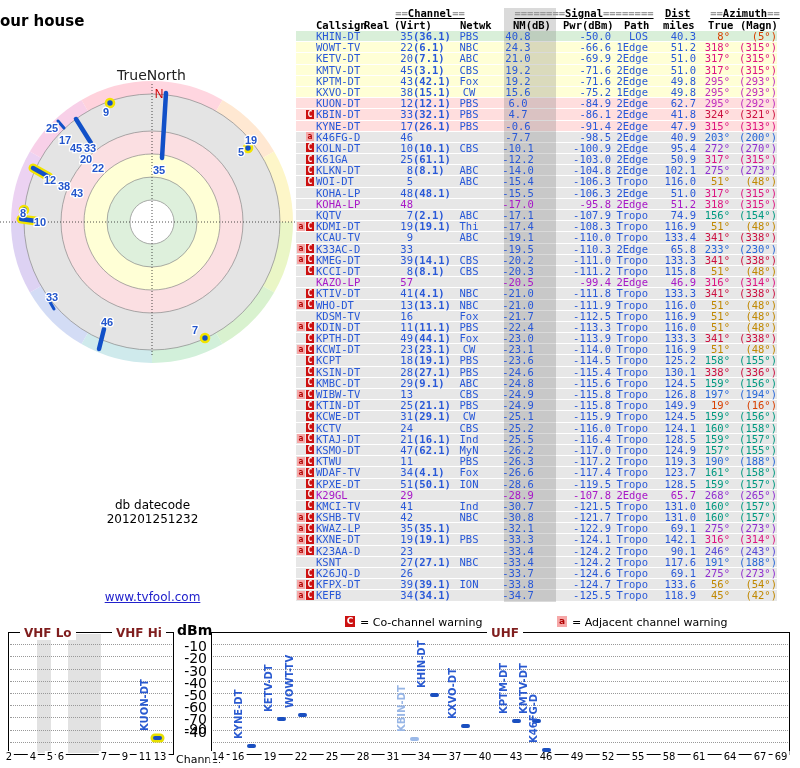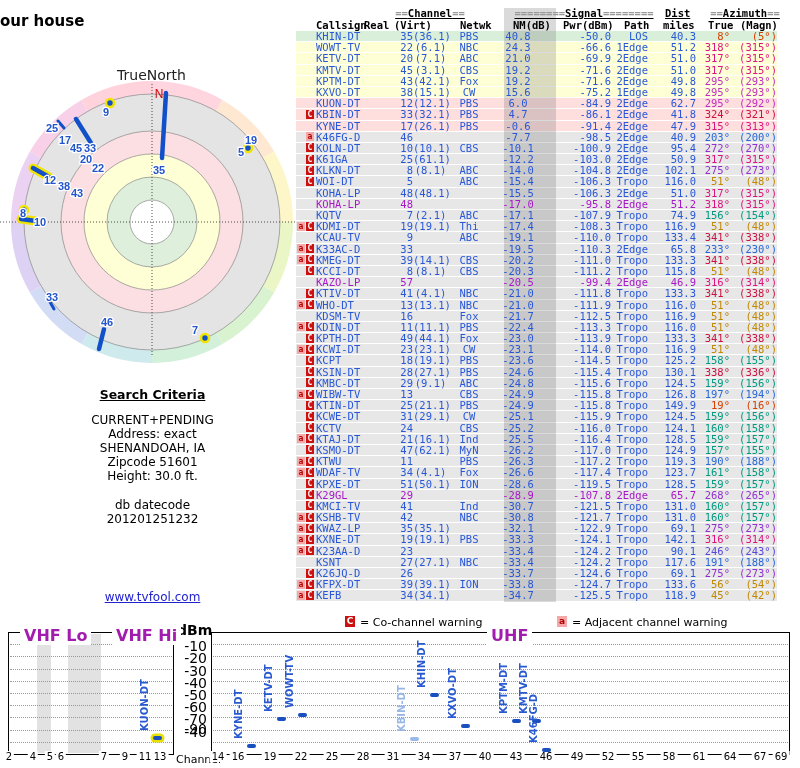--- a/index.html
+++ b/index.html
@@ -28,21 +28,21 @@
   .hgroup .eq{color:#999;font-weight:bold;}
   .hcol{position:absolute;top:19px;height:12px;line-height:12px;color:#000;font-weight:bold;z-index:2;white-space:nowrap;}
   #rows{position:absolute;left:296px;top:31px;width:481px;}
   .row{position:relative;height:11.2px;line-height:10.2px;border-bottom:1px solid #fff;
        box-sizing:border-box;white-space:nowrap;display:flex;}
   .row span{position:relative;z-index:2;display:inline-block;height:10.2px;overflow:visible;}
   .bg-g{background:#d9efd9;} .bg-y{background:#ffffd6;} .bg-p{background:#ffdede;}
   .bg-x,.bg-xp{background:#e7e7e7;}
   .c-cs{width:54px;text-align:left;}
   .c-fl{width:20px;text-align:right;padding-right:2px;box-sizing:border-box;}
-  .c-re{width:43px;text-align:right;} .c-vi{width:35px;text-align:center;}
+  .c-re{width:43px;text-align:right;} .c-vi{width:35px;text-align:left;font-weight:bold;}
   .c-nw{width:42px;text-align:center;}
   .c-nm{width:66px;text-align:center;padding-right:10px;box-sizing:border-box;}
   .c-pw{width:56px;text-align:right;padding-right:1px;box-sizing:border-box;}
   .c-pa{width:36px;text-align:right;} .c-mi{width:49px;text-align:right;padding-right:1px;box-sizing:border-box;}
   .c-tr{width:36px;text-align:right;padding-right:3px;box-sizing:border-box;}
   .c-mg{width:44px;text-align:right;}
   .t-x .v{color:#2858d8;} .t-xp .v{color:#a818c8;}
   .az-or{color:#d84000!important;} .az-pk{color:#dd1480!important;} .az-mg{color:#c030c0!important;}
   .az-bl{color:#2868d8!important;} .az-pu{color:#9030d0!important;} .az-og{color:#c08800!important;}
   .az-tl{color:#009980!important;} .az-cr{color:#cc1040!important;} .az-bp{color:#5848d8!important;}
@@ -51,21 +51,21 @@
   .fbox.fC{background:#cc1111;color:#fff;}
   .fbox.fa{background:#f6a8a8;color:#b00000;}
   
   #bottom{position:absolute;left:0;top:610px;width:800px;height:158px;font-size:11px;}
   .legend-box{position:absolute;width:10px;height:11px;line-height:11px;text-align:center;
               font-size:9px;font-weight:bold;}
   .panel{position:absolute;border:1.5px solid #000;box-sizing:border-box;background:#fff;}
   .gline{position:absolute;border-top:1px dotted #999;height:0;}
   .grayband{position:absolute;background:#e2e2e2;}
   .bandlabel{position:absolute;top:16px;background:#fff;padding:0 4px;font-weight:bold;
-             font-size:16px;color:#a21caf;z-index:5;text-align:center;}
+             font-size:12px;color:#7f1d1d;z-index:5;text-align:center;}
   .ytick{position:absolute;width:30px;text-align:right;color:#000;font-size:14px;}
   .xtick{position:absolute;top:141px;transform:translateX(-50%);background:#fff;padding:0 2px;
          font-size:10px;color:#000;z-index:6;}
   .marker{position:absolute;width:9px;height:4px;border-radius:2px;background:#1a4fc0;z-index:7;}
   .marker.light{background:#9bb9e8;}
   .marker.hl{box-shadow:0 0 0 2.5px #e8e000;}
   .mlabel{position:absolute;white-space:nowrap;font-size:10px;font-weight:bold;color:#2a5ad0;
           transform-origin:0 100%;transform:rotate(-90deg);height:12px;line-height:12px;z-index:7;}
   .mlabel.light{color:#98b6e6;}
 </style>
@@ -123,28 +123,20 @@
       <text x="71" y="117" fill="#2255cc" font-size="11" font-weight="bold" font-family="&quot;Liberation Sans&quot;,sans-serif" stroke="#ffffff" stroke-width="2.5" paint-order="stroke">43</text>
       <text x="20" y="137" fill="#2255cc" font-size="11" font-weight="bold" font-family="&quot;Liberation Sans&quot;,sans-serif" stroke="#ffffff" stroke-width="2.5" paint-order="stroke">8</text>
       <text x="34" y="146" fill="#2255cc" font-size="11" font-weight="bold" font-family="&quot;Liberation Sans&quot;,sans-serif" stroke="#ffffff" stroke-width="2.5" paint-order="stroke">10</text>
       <text x="238" y="76" fill="#2255cc" font-size="11" font-weight="bold" font-family="&quot;Liberation Sans&quot;,sans-serif" stroke="#ffffff" stroke-width="2.5" paint-order="stroke">5</text>
       <text x="245" y="64" fill="#2255cc" font-size="11" font-weight="bold" font-family="&quot;Liberation Sans&quot;,sans-serif" stroke="#ffffff" stroke-width="2.5" paint-order="stroke">19</text>
       <text x="46" y="221" fill="#2255cc" font-size="11" font-weight="bold" font-family="&quot;Liberation Sans&quot;,sans-serif" stroke="#ffffff" stroke-width="2.5" paint-order="stroke">33</text>
       <text x="101" y="246" fill="#2255cc" font-size="11" font-weight="bold" font-family="&quot;Liberation Sans&quot;,sans-serif" stroke="#ffffff" stroke-width="2.5" paint-order="stroke">46</text>
       <text x="192" y="254" fill="#2255cc" font-size="11" font-weight="bold" font-family="&quot;Liberation Sans&quot;,sans-serif" stroke="#ffffff" stroke-width="2.5" paint-order="stroke">7</text>
     </svg>
 
-  <div id="criteria">
-    <div class="head">Search Criteria</div>
-    <div>CURRENT+PENDING</div>
-    <div>Address: exact</div>
-    <div>SHENANDOAH, IA</div>
-    <div>Zipcode 51601</div>
-    <div>Height: 30.0 ft.</div>
-  </div>
   <div id="datecode">
     <div>db datecode</div>
     <div>201201251232</div>
   </div>
   <div id="site-link">
     <a>www.tvfool.com</a>
   </div>
 
   <div id="tbl">
     <div id="nm-band"></div>

